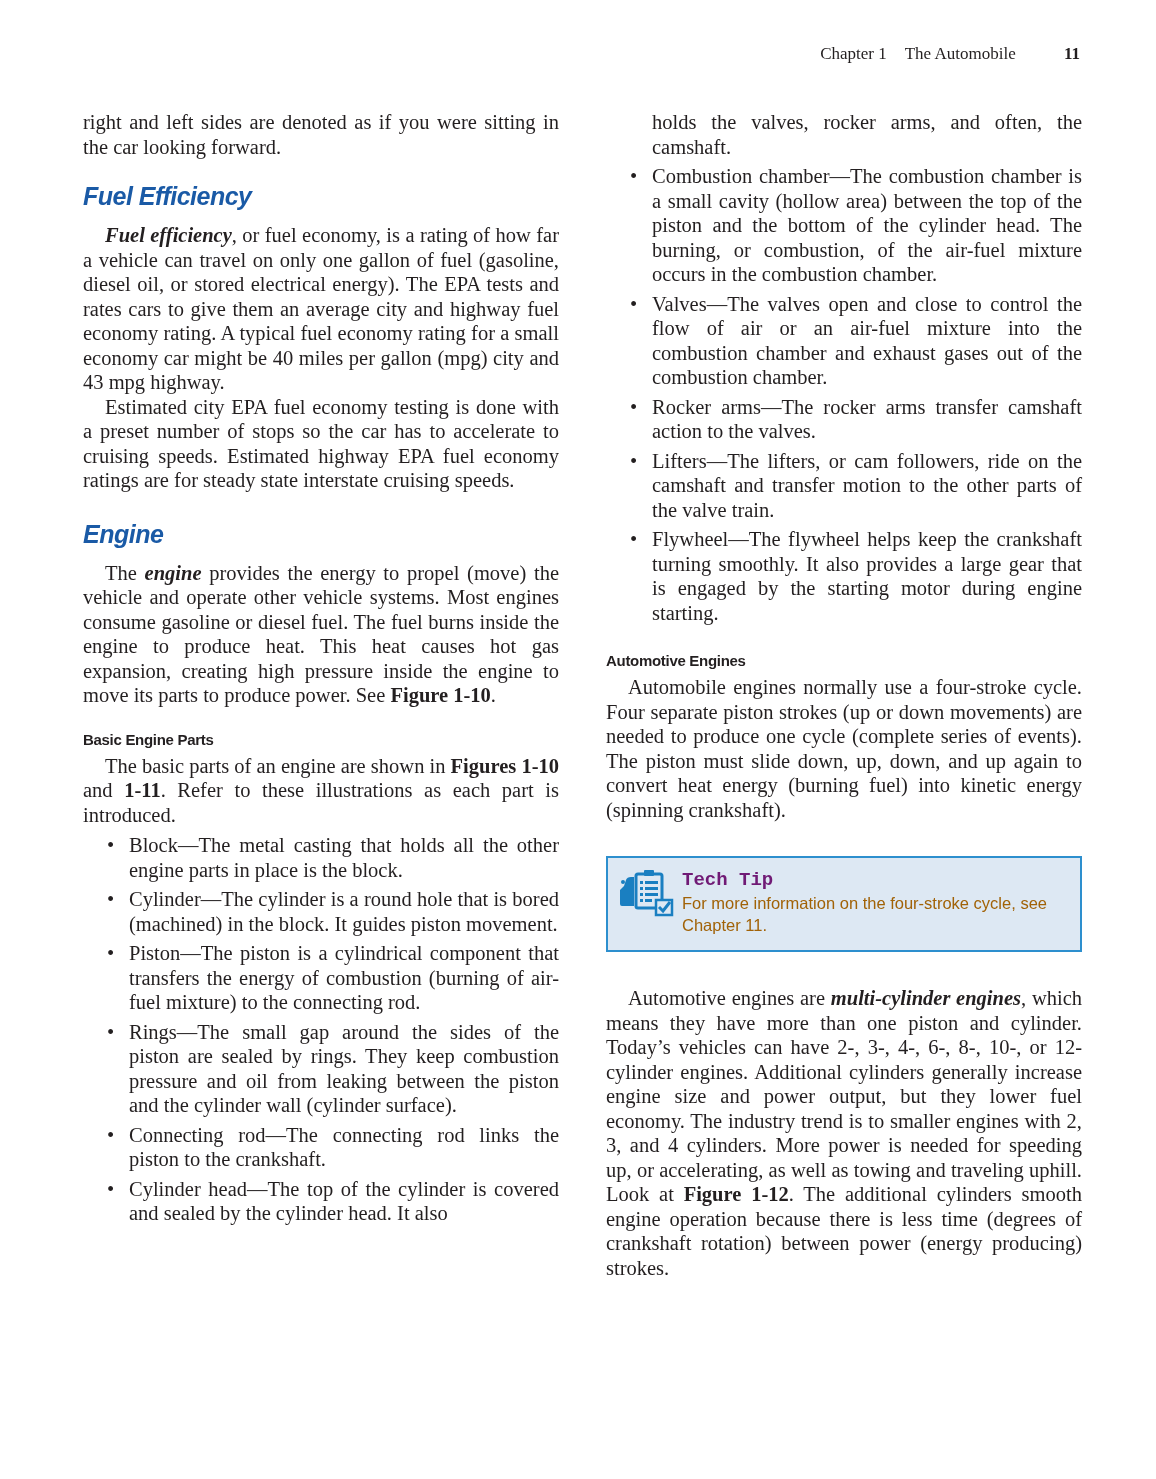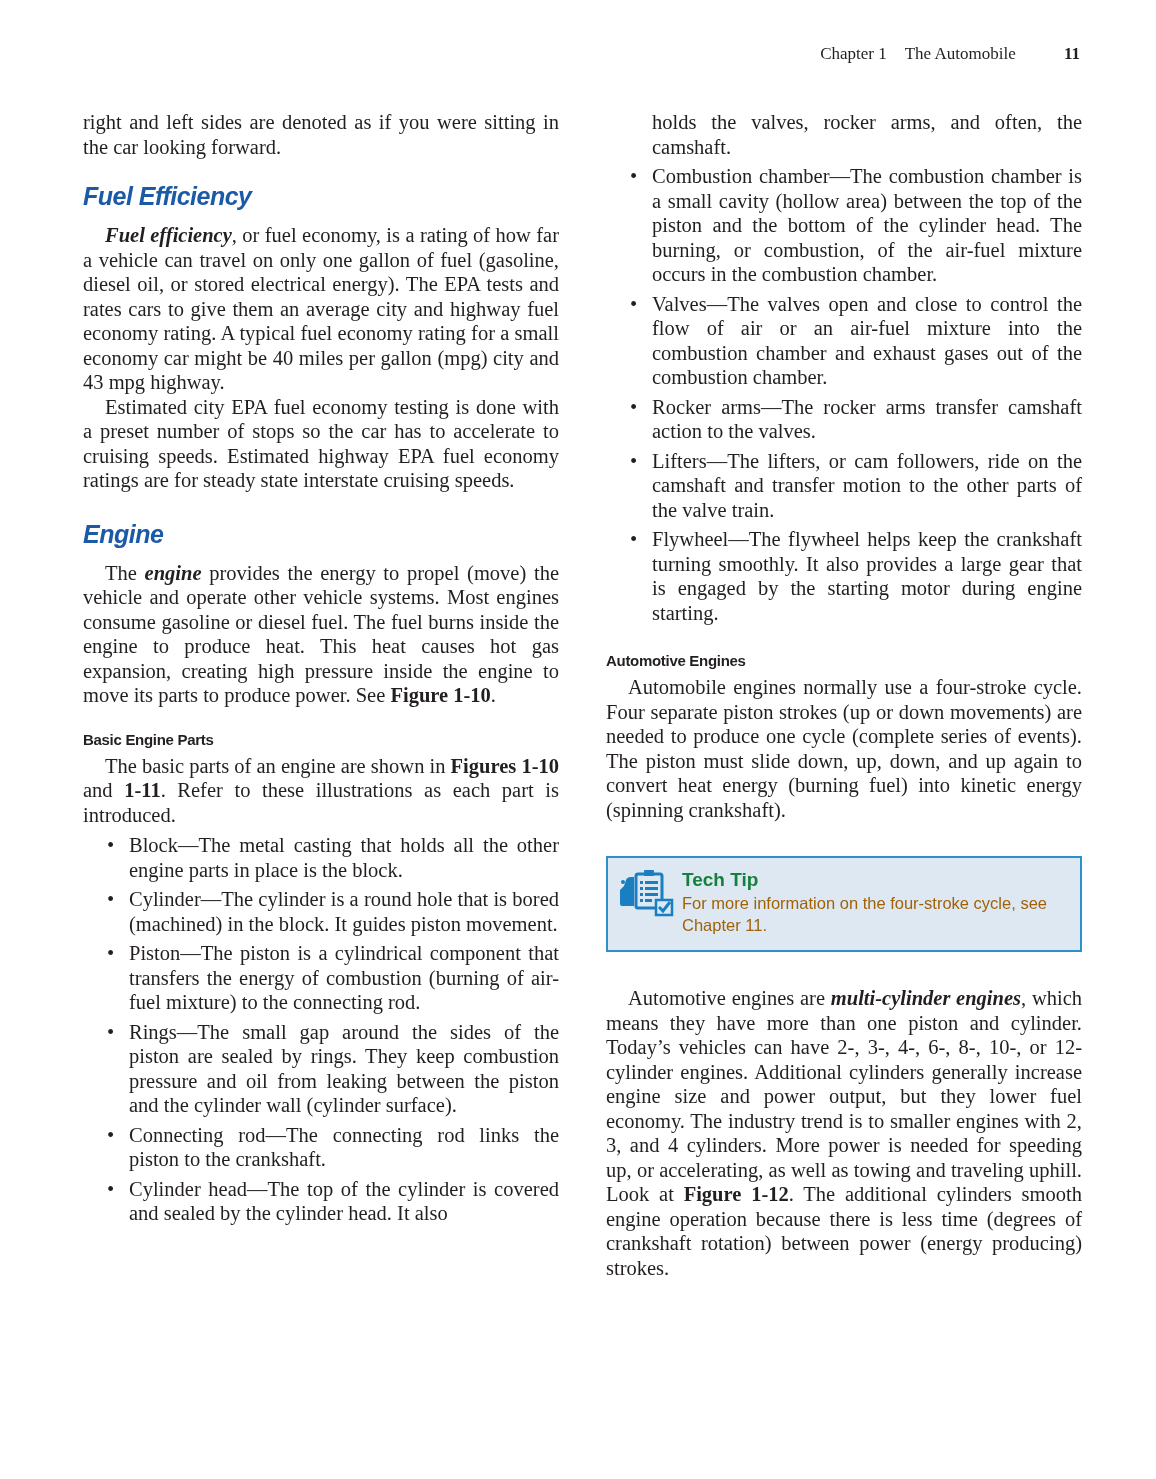--- a/index.html
+++ b/index.html
@@ -20,21 +20,21 @@
   h2 { font-family: "Liberation Sans", sans-serif; font-style: italic; font-weight: bold; color: #1a5aa6; font-size: 25px; margin: 22px 0 12px 0; line-height: 30px; letter-spacing: -0.5px; }
   h3 { font-family: "Liberation Sans", sans-serif; font-weight: bold; font-size: 15px; margin: 20px 0 2px 0; line-height: 24px; letter-spacing: -0.3px; }
 
   ul.bullets { list-style: none; margin: 4px 0 0 0; padding: 0; }
   ul.bullets li { position: relative; padding-left: 46px; margin-bottom: 5px; text-align: justify; }
   ul.bullets li::before { content: "\2022"; position: absolute; left: 24px; top: 0; }
   .cont { padding-left: 46px; text-align: justify; margin-bottom: 5px; }
 
   .tech-tip { margin: 34px 0 34px 0; border: 2px solid #2d8fce; background: #dde8f3; height: 92px; position: relative; }
   .tech-tip .icon { position: absolute; left: 10px; top: 10px; width: 60px; height: 50px; }
-  .tech-tip .tt-title { position: absolute; left: 74px; top: 10px; font-family: Liberation Sans, sans-serif; font-weight: bold; font-size: 19px; color: #15803d; }
+  .tech-tip .tt-title { position: absolute; left: 74px; top: 10px; font-family: Liberation Mono, monospace; font-weight: bold; font-size: 19px; color: #701a75; }
   .tech-tip .tt-body { position: absolute; left: 74px; top: 34px; right: 14px; font-family: "Liberation Sans", sans-serif; font-size: 16.5px; line-height: 22px; color: #a16207; }
 </style>
 </head>
 <body>
 
 <div class="running-head">
   <span class="chap">Chapter 1</span>
   <span class="title">The Automobile</span>
   <span class="num">11</span>
 </div>

